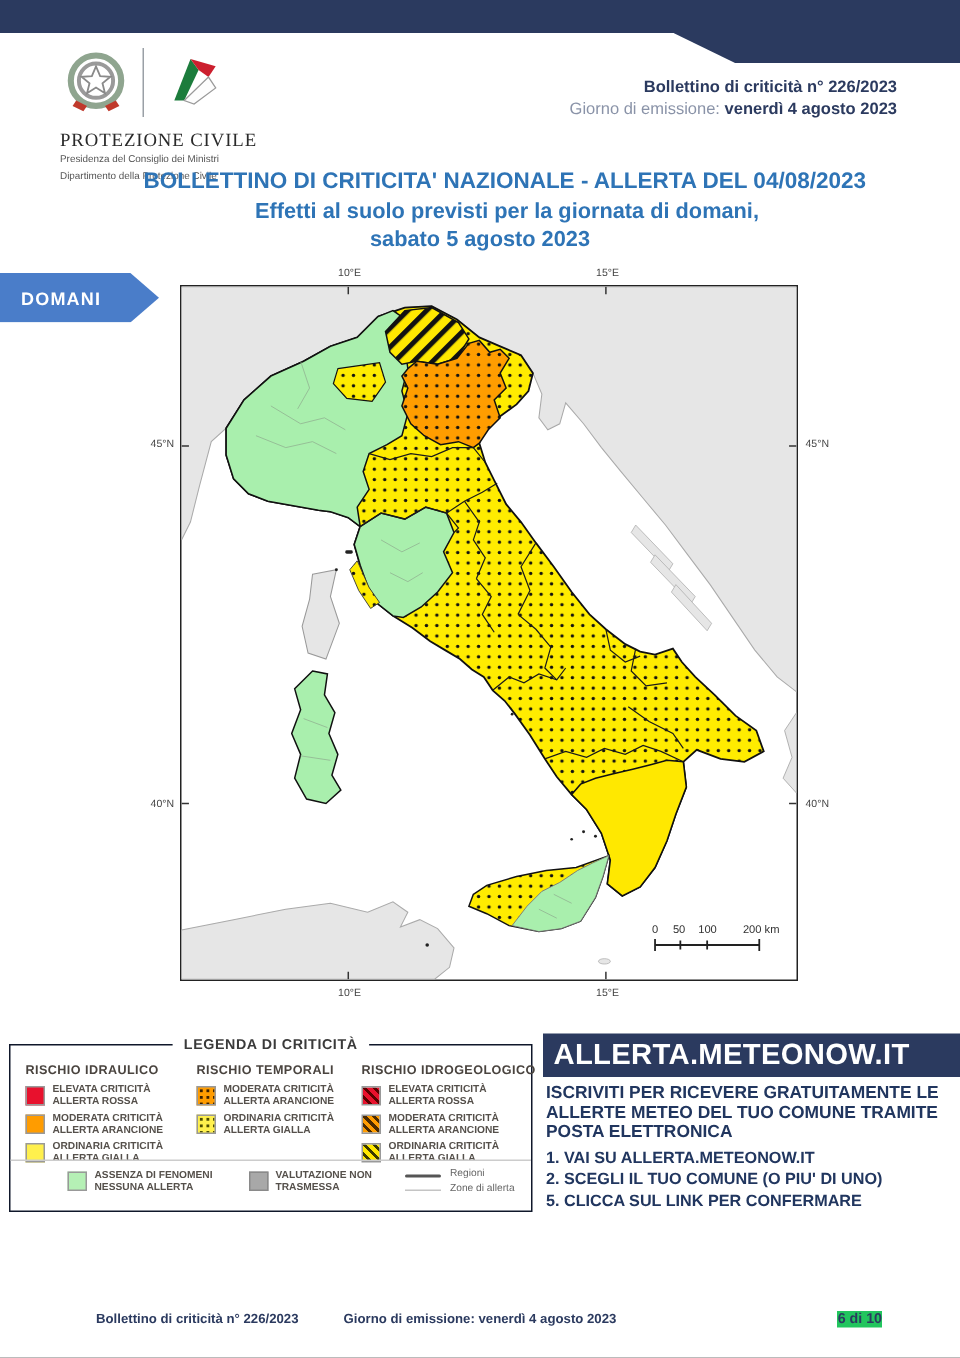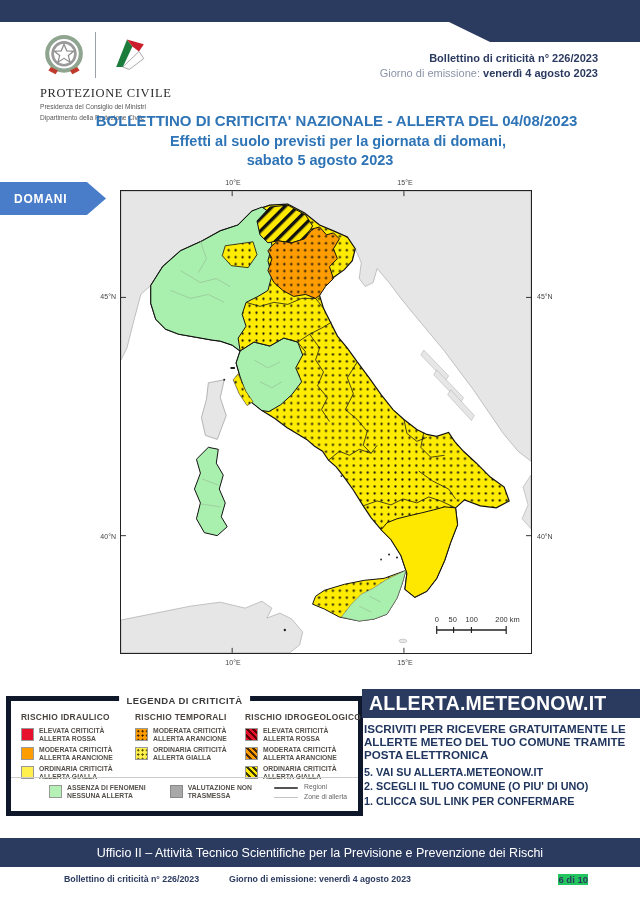--- a/index.html
+++ b/index.html
@@ -37,21 +37,21 @@
        display:flex;align-items:center;color:#fff;font-weight:bold;font-size:12px;
        letter-spacing:.8px;padding-left:14px;box-sizing:border-box;cursor:pointer;}
 
   
   .map-frame{position:absolute;left:120px;top:190px;width:410px;height:462px;
              border:1.5px solid #222;background:#fff;}
   .axis{position:absolute;font-size:7px;color:#444;}
   .axis.r{text-align:right;}
 
   
-  .legend{position:absolute;left:6px;top:696px;width:347px;height:110px;border:5px solid #0f172a;background:#fff;}
+  .legend{position:absolute;left:6px;top:696px;width:347px;height:110px;border:1px solid #0f172a;background:#fff;}
   .legend-title{position:absolute;top:-6px;left:50%;transform:translateX(-50%);background:#fff;
                 padding:0 8px;font-size:9.5px;font-weight:bold;color:#3a3a3a;letter-spacing:.4px;white-space:nowrap;}
   .lcol{position:absolute;top:11px;}
   .lcol .lhead{font-size:8.4px;font-weight:bold;color:#4a443f;letter-spacing:.3px;margin-bottom:5px;white-space:nowrap;}
   .litem{display:flex;align-items:center;margin-bottom:4px;}
   .sw{width:13px;height:13px;border:1px solid #999;flex:0 0 auto;margin-right:5px;box-sizing:border-box;}
   .ltxt{font-size:6.8px;font-weight:bold;color:#55504b;line-height:7.6px;white-space:nowrap;}
   .sw-red{background:#e8112d;}
   .sw-orange{background:#ff9c00;}
   .sw-yellow{background:#fff04d;}
@@ -316,27 +316,24 @@
           </div>
       </div>
     </div>
   </div>
 
   <div class="mnw-bar">
     <span>ALLERTA.METEONOW.IT</span>
   </div>
   <div class="mnw-intro">ISCRIVITI PER RICEVERE GRATUITAMENTE LE ALLERTE METEO DEL TUO COMUNE TRAMITE POSTA ELETTRONICA</div>
   <div class="mnw-steps">
-    <div>5. VAI SU ALLERTA.METEONOW.IT</div>
+    <div>1. VAI SU ALLERTA.METEONOW.IT</div>
     <div>2. SCEGLI IL TUO COMUNE (O PIU' DI UNO)</div>
-    <div>1. CLICCA SUL LINK PER CONFERMARE</div>
-  </div>
-
-  <div class="footbar">
-    <span>Ufficio II – Attività Tecnico Scientifiche per la Previsione e Prevenzione dei Rischi</span>
-  </div>
+    <div>5. CLICCA SUL LINK PER CONFERMARE</div>
+  </div>
+
   <div class="footrow">
     <span class="fc">Giorno di emissione: venerdì 4 agosto 2023</span>
     <span class="fl" style="background:#fff;">Bollettino di criticità n° 226/2023</span>
     <span class="fr" style="background:#22c55e;">6 di 10</span>
   </div>
 
 </div>
 
 </body></html>

